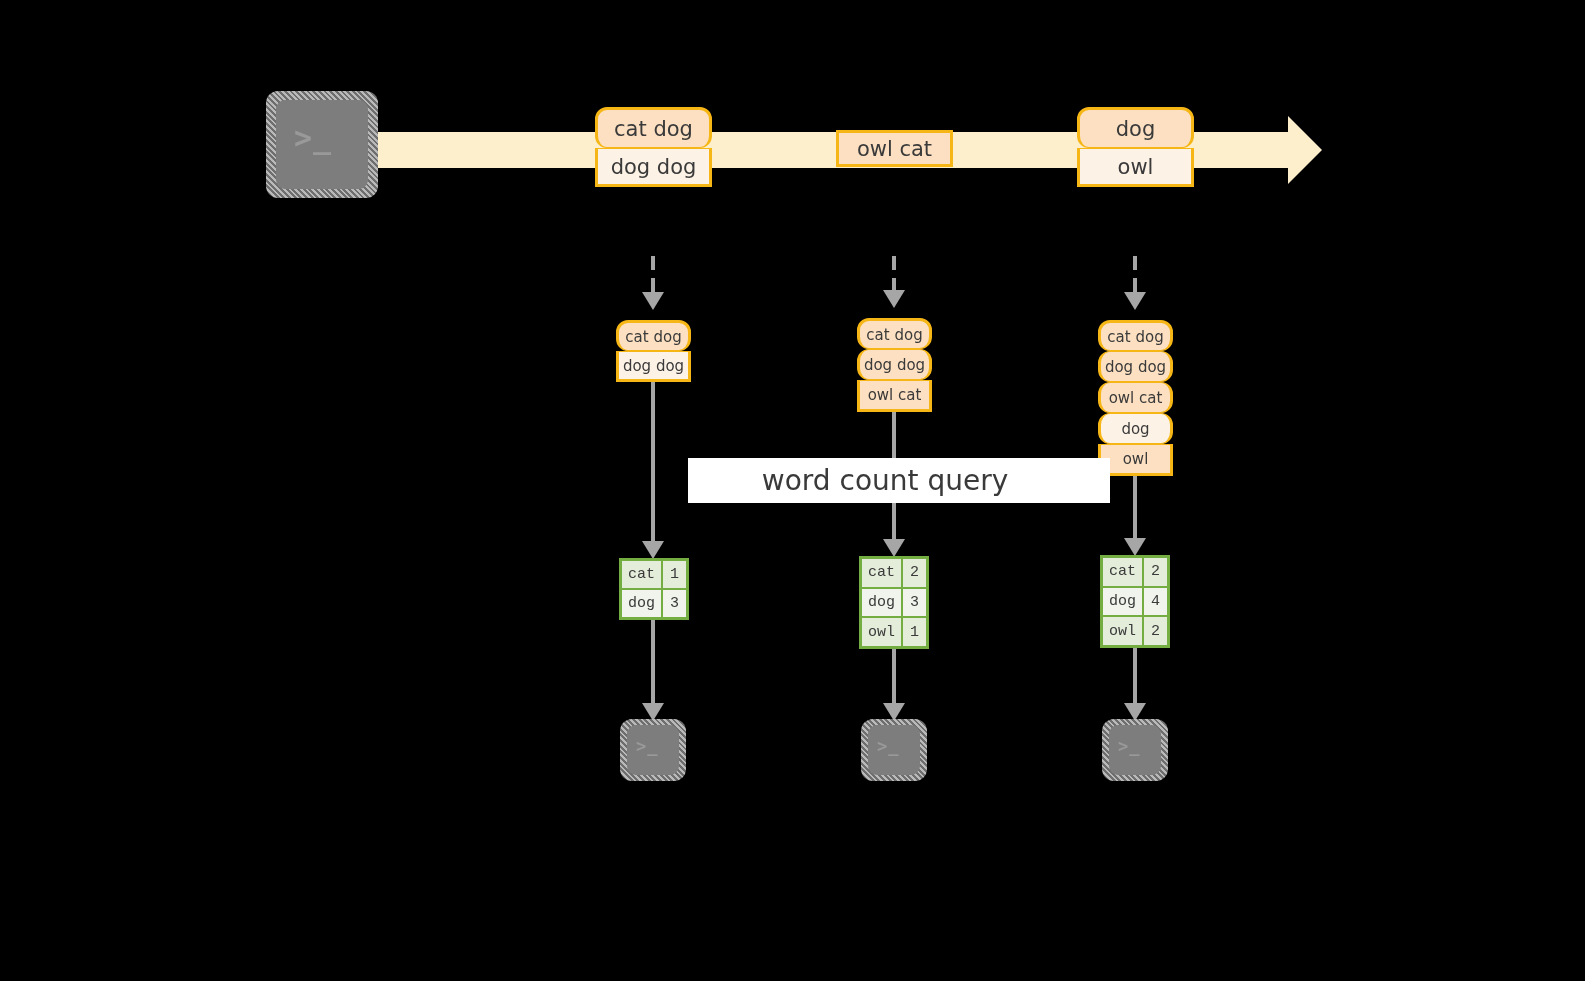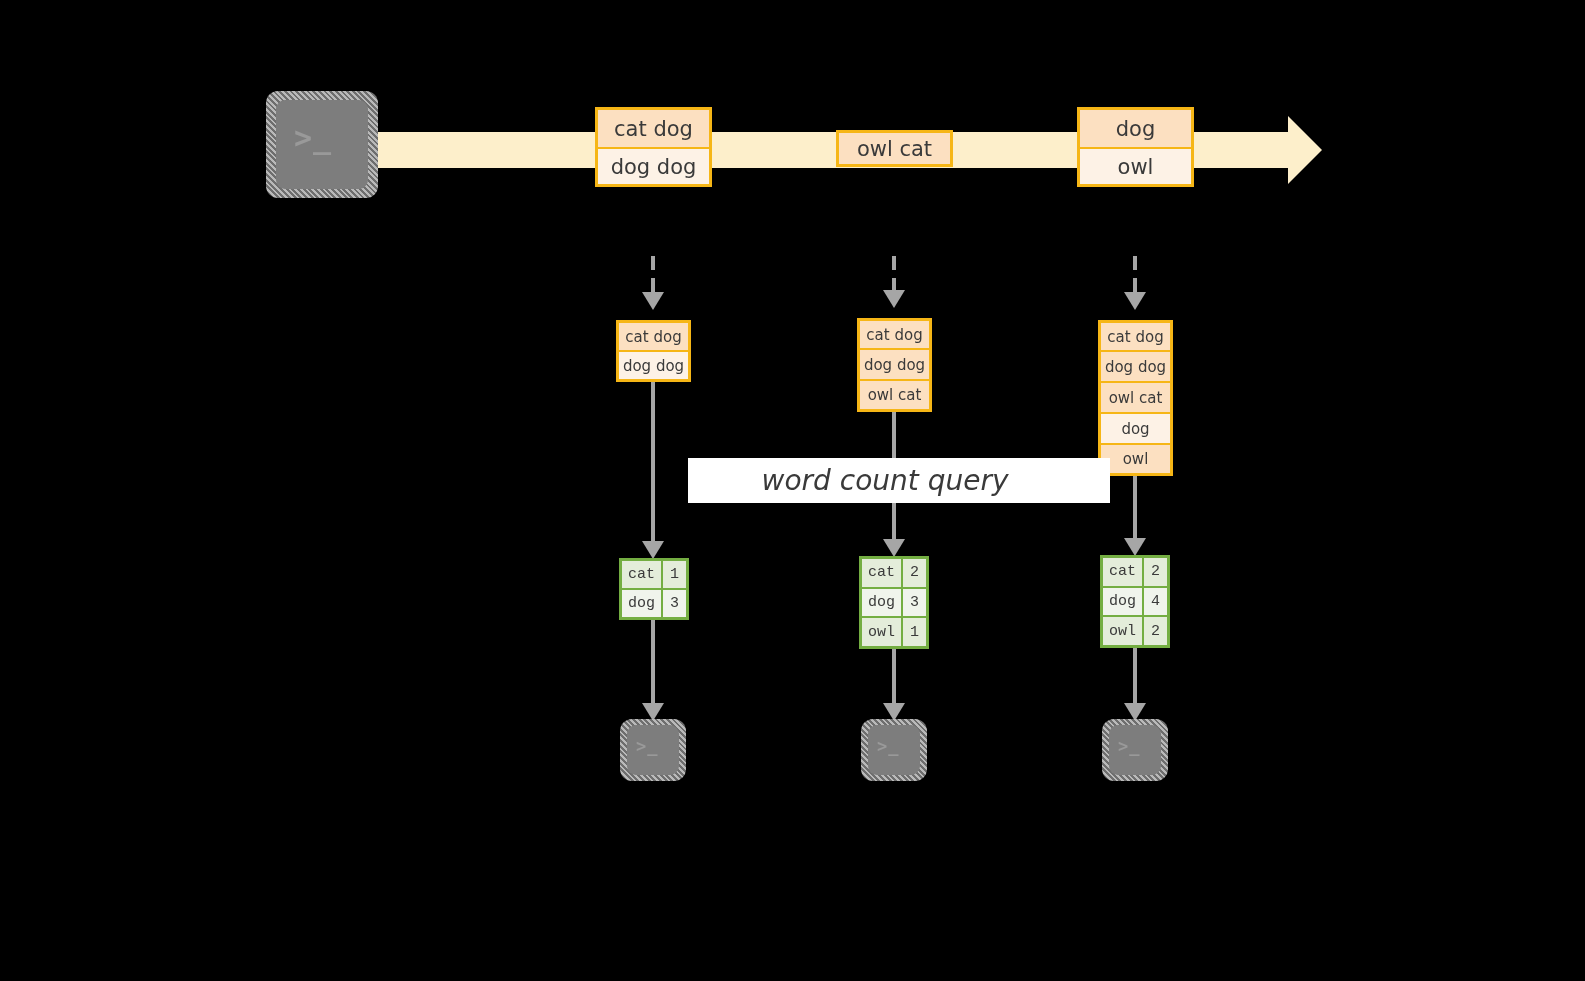--- a/index.html
+++ b/index.html
@@ -57,21 +57,21 @@
     border:3px solid #F6B616;
     background:#FCE0C1;
     display:flex;
     align-items:center;
     justify-content:center;
     color:#3a3a3a;
     white-space:nowrap;
   }
   .rec.alt{ background:#FDF2E6; }
   .rec.nb-top{ border-top-width:1px; }
-  .rec.nb-bot{ border-bottom-width:1px; }
+  .rec.nb-bot{ border-bottom-width:1px;border-radius:12px; }
 
   
   .gtable{
     position:absolute;
     box-sizing:border-box;
     border:3px solid #74AE42;
     display:flex;
     flex-direction:column;
   }
   .grow{
@@ -242,16 +242,16 @@
   <div class="g-line" style="left:1133px;top:648px;height:60px;"></div>
   <div class="g-head" style="left:1124px;top:703px;"></div>
 
   <div style="position:absolute;left:1102px;top:719px;width:66px;height:62px;">
     <div class="term-hatch"></div>
     <div class="term-body" style="left:7px;top:6px;right:7px;bottom:6px;"></div>
     <div class="term-glyph" style="left:16px;top:19px;font-size:17px;">&gt;_</div>
   </div>
 
   <div class="query-band" style="left:688px;top:458px;width:422px;height:45px;">
-    <span style="font-size:28px;position:relative;left:-14px;font-style:italic;">word count query</span>
+    <span style="font-size:28px;position:relative;left:-14px;">word count query</span>
   </div>
 
 </div>
 
 </body></html>

